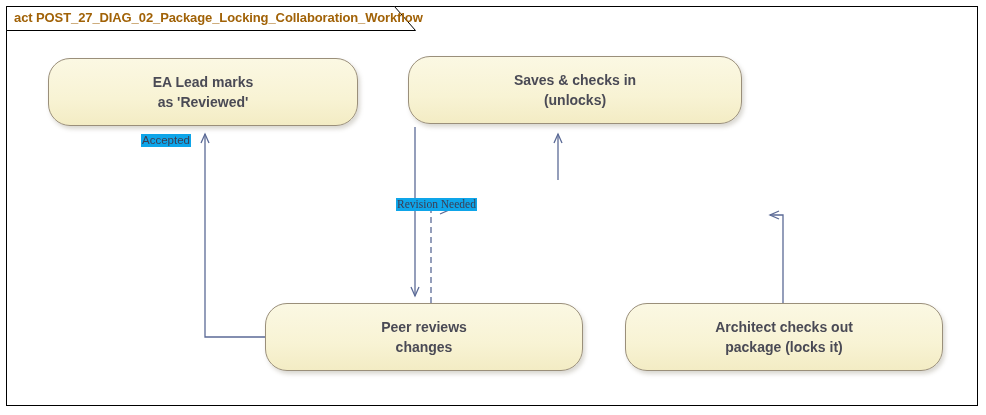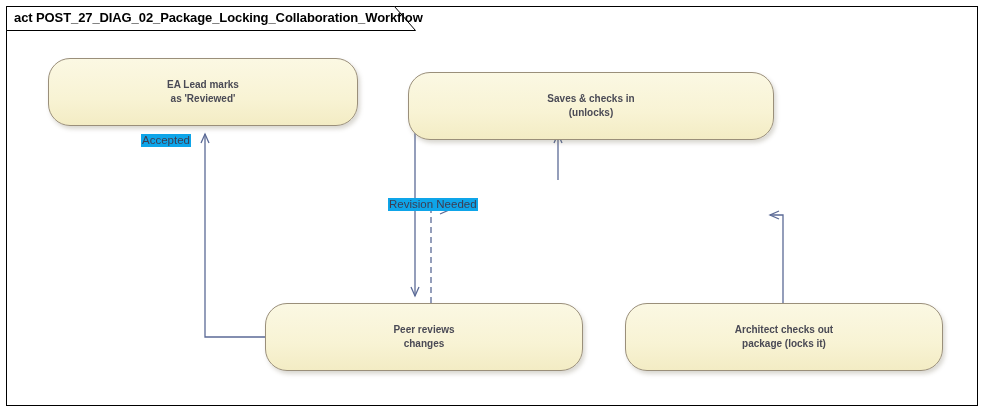--- a/index.html
+++ b/index.html
@@ -36,21 +36,21 @@
     box-sizing: border-box;
   }
   #frame-title-tab svg { display: block; }
   #frame-title-text {
     position: absolute;
     left: 14px;
     top: 10px;
     font-family: "Liberation Sans", sans-serif;
     font-size: 13px;
     font-weight: bold;
-    color: #000000;
+    color: #a16207;
     white-space: nowrap;
     letter-spacing: -0.1px;
   }
   
   #edges {
     position: absolute;
     left: 0;
     top: 0;
     width: 986px;
     height: 415px;
@@ -64,21 +64,21 @@
     border-radius: 22px;
     background: linear-gradient(to bottom, #fbf8e3 0%, #f8f3d4 60%, #f3ecc4 100%);
     box-shadow: 2px 3px 4px rgba(120,110,90,0.28);
     display: flex;
     align-items: center;
     justify-content: center;
     text-align: center;
   }
   .node-label {
     font-family: "Liberation Sans", sans-serif;
-    font-size: 10px;
+    font-size: 14px;
     font-weight: bold;
     color: #4a4a55;
     line-height: 1.45;
     white-space: pre-line;
     padding: 0 10px;
   }
   
   .edge-label {
     position: absolute;
     font-family: "Liberation Sans", sans-serif;
@@ -130,33 +130,33 @@
     <g>
       <polyline points="265,337 205,337 205,134" fill="none" stroke="#5b6a96" stroke-width="1.3" marker-end="url(#openArrowUp)"></polyline>
     </g>
   </svg>
 
   <div class="node" style="left:48px; top:58px; width:310px; height:68px;">
     <span class="node-label">EA Lead marks
 as 'Reviewed'</span>
   </div>
 
-  <div class="node" style="left:408px; top:72px; width:366px; height:68px;">
+  <div class="node" style="left:408px; top:56px; width:334px; height:68px;">
     <span class="node-label">Saves &amp; checks in
 (unlocks)</span>
   </div>
 
 
   <div class="node" style="left:265px; top:303px; width:318px; height:68px;">
     <span class="node-label">Peer reviews
 changes</span>
   </div>
 
   <div class="node" style="left:625px; top:303px; width:318px; height:68px;align-items:center;">
     <span class="node-label">Architect checks out
 package (locks it)</span>
   </div>
 
   <div class="edge-label" style="left:141px; top:134px;">Accepted</div>
 
-  <div class="edge-label" style="left:388px; top:198px;">Revision Needed</div>
+  <div class="edge-label" style="left:396px; top:198px;font-family:Liberation Serif, serif;">Revision Needed</div>
 
 </div>
 
 </body></html>

